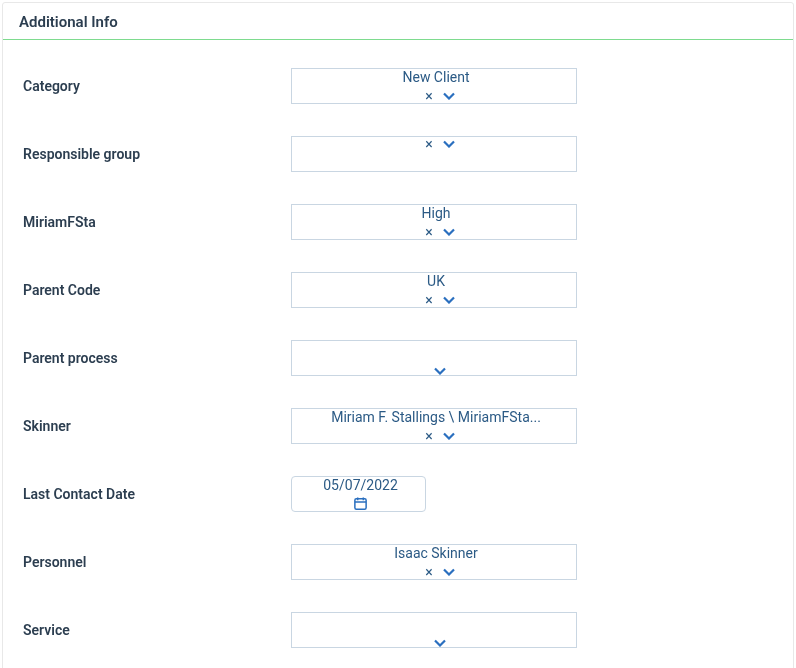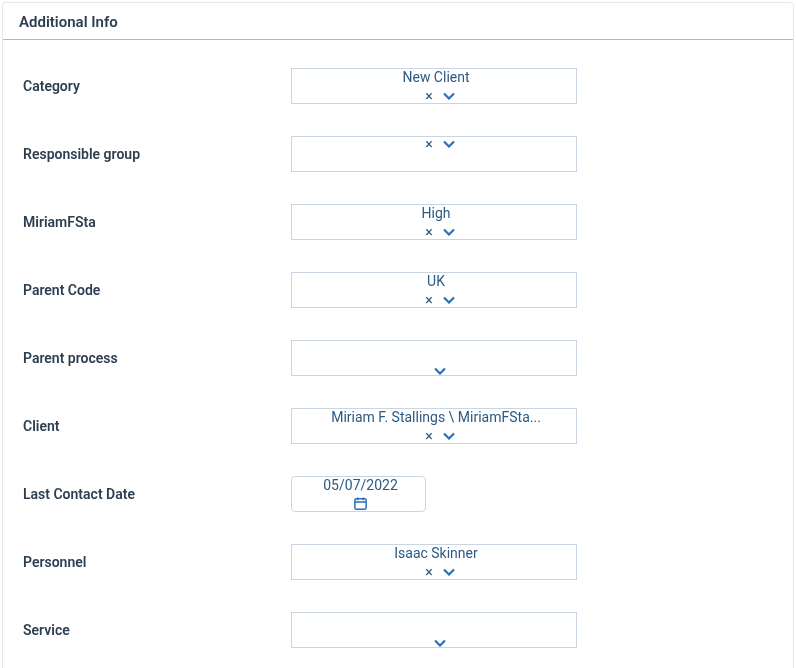--- a/index.html
+++ b/index.html
@@ -186,21 +186,21 @@
           <span class="chevron-icon">
               <svg viewBox="0 0 12 8">
                 <path d="M1 1.5L6 6.5L11 1.5"></path>
               </svg>
             </span>
         </span>
       </div>
     </div>
 
     <div class="form-row">
-      <div class="form-label">Client</div>
+      <div class="form-label">Skinner</div>
       <div class="dropdown">
         <span class="dropdown-value">Miriam F. Stallings \ MiriamFSta...</span>
         <span class="dropdown-actions">
           <span class="clear-icon">×</span>
           <span class="chevron-icon">
               <svg viewBox="0 0 12 8">
                 <path d="M1 1.5L6 6.5L11 1.5"></path>
               </svg>
             </span>
         </span>

